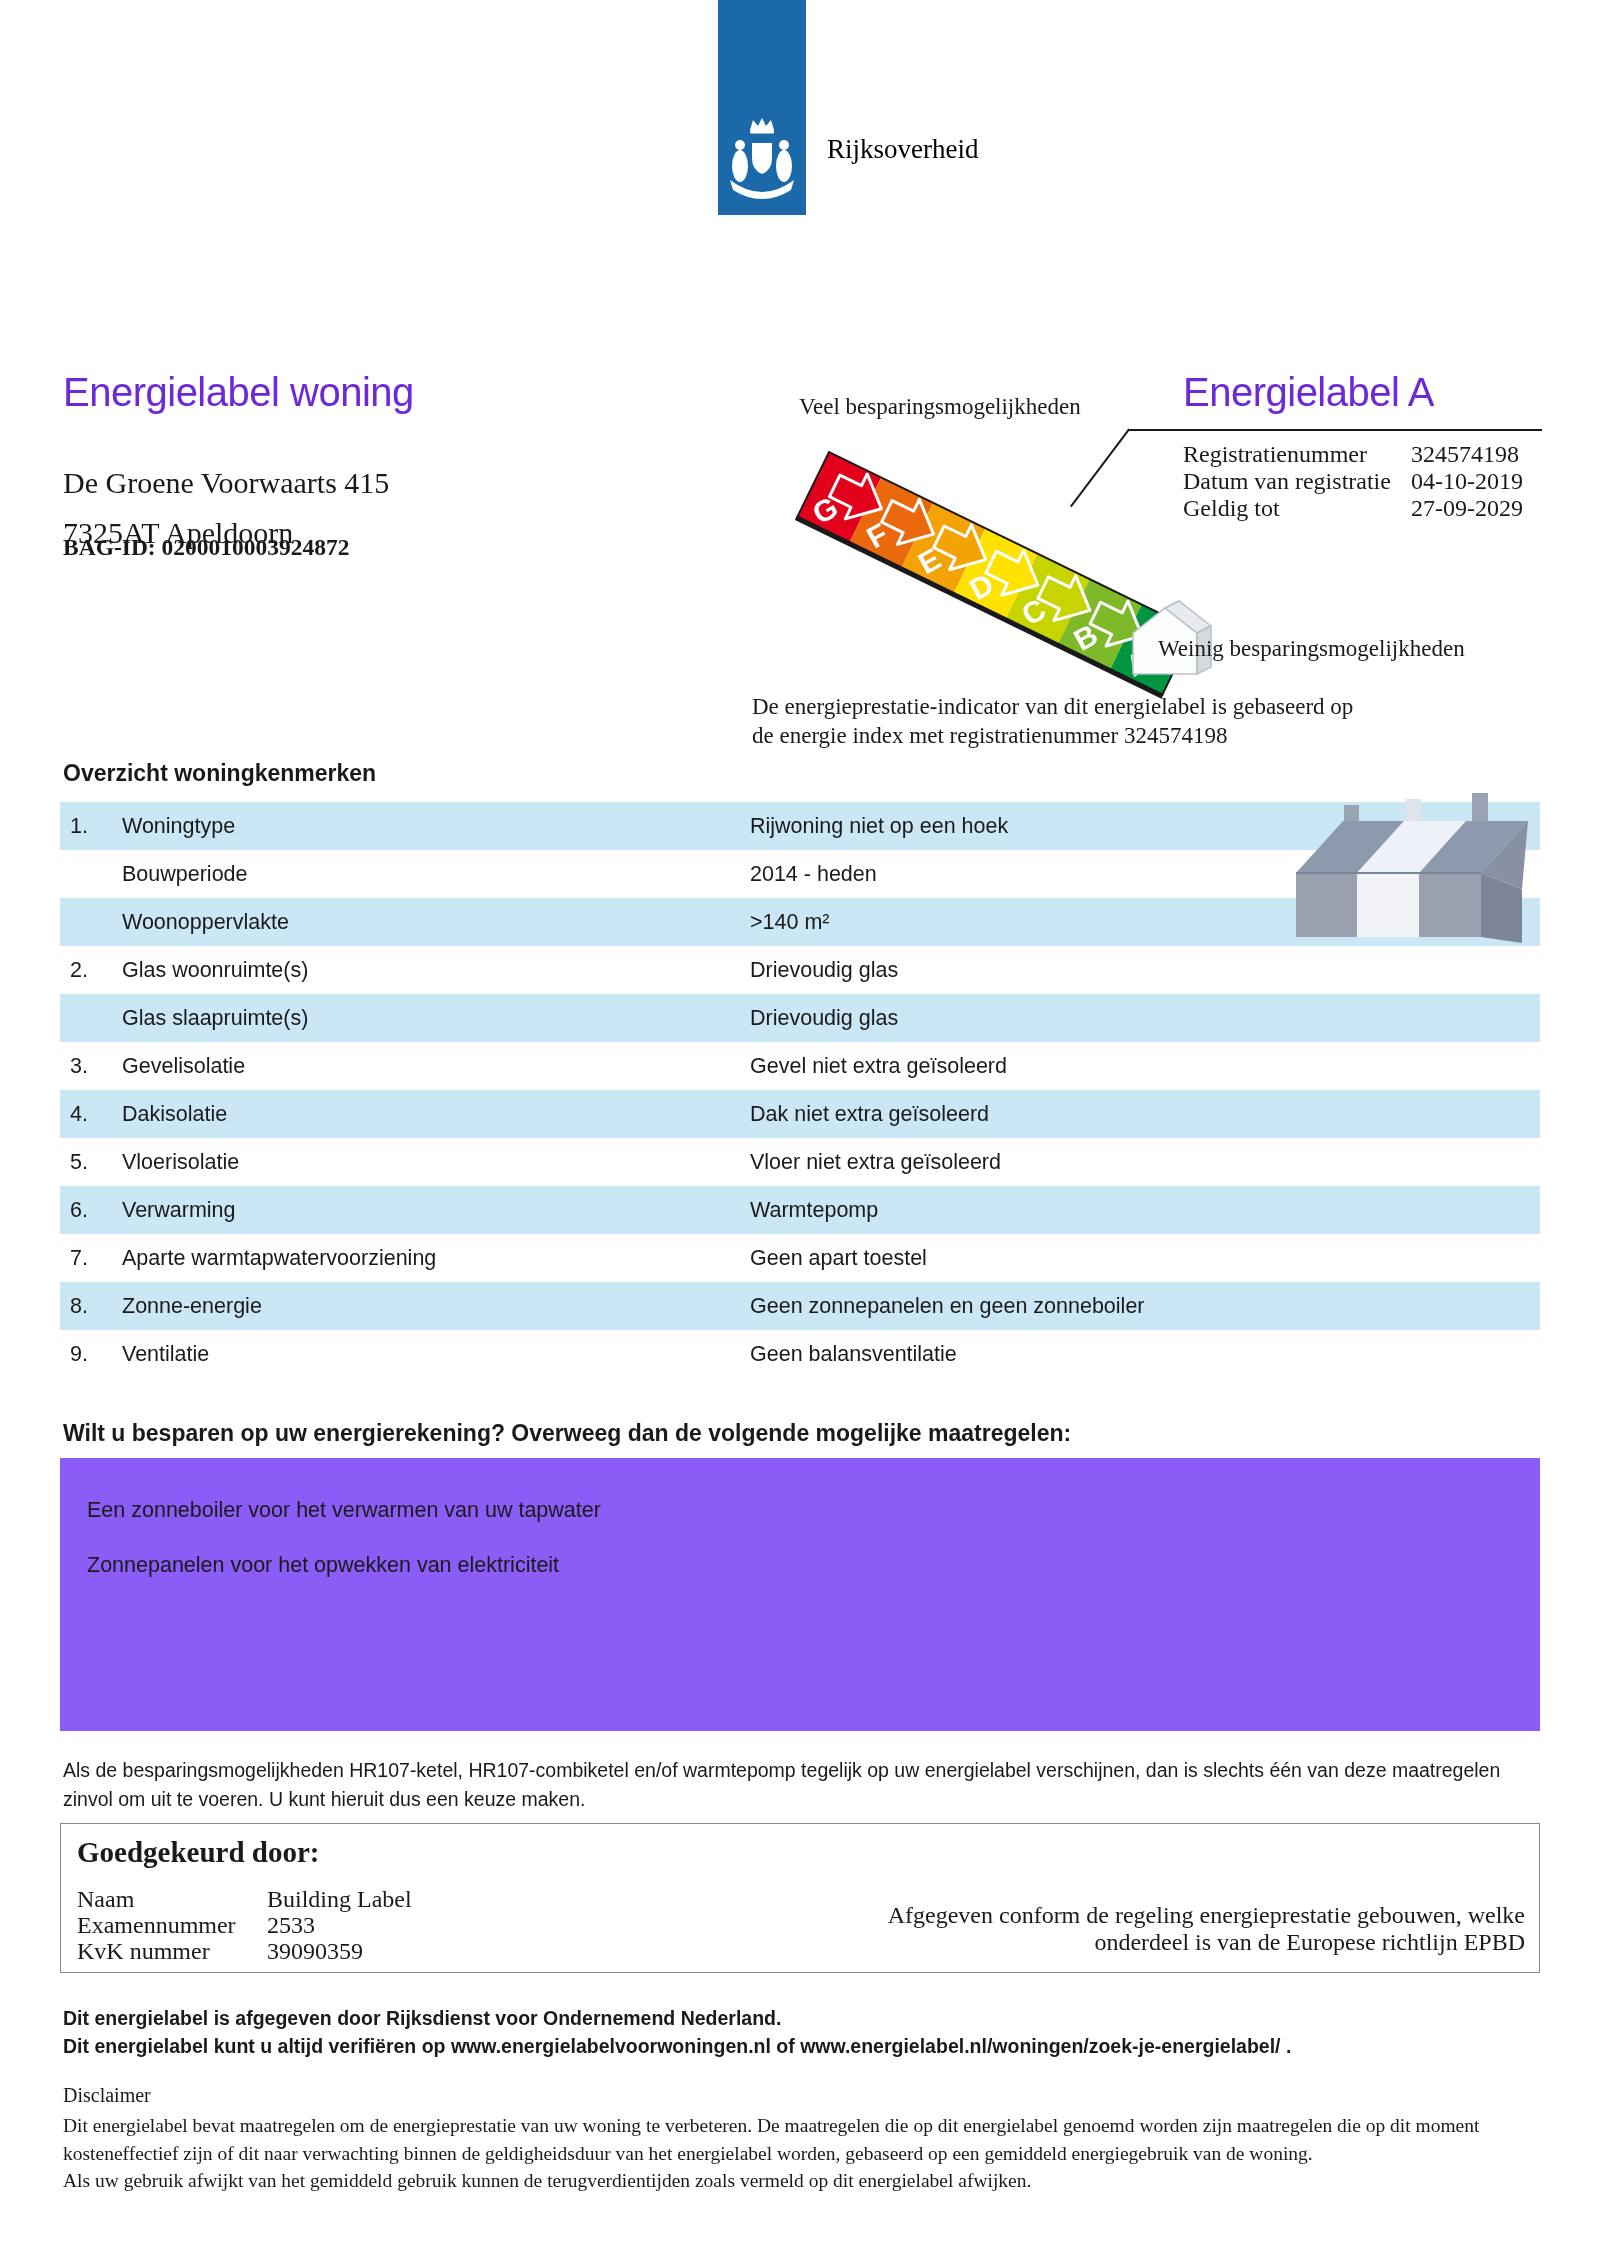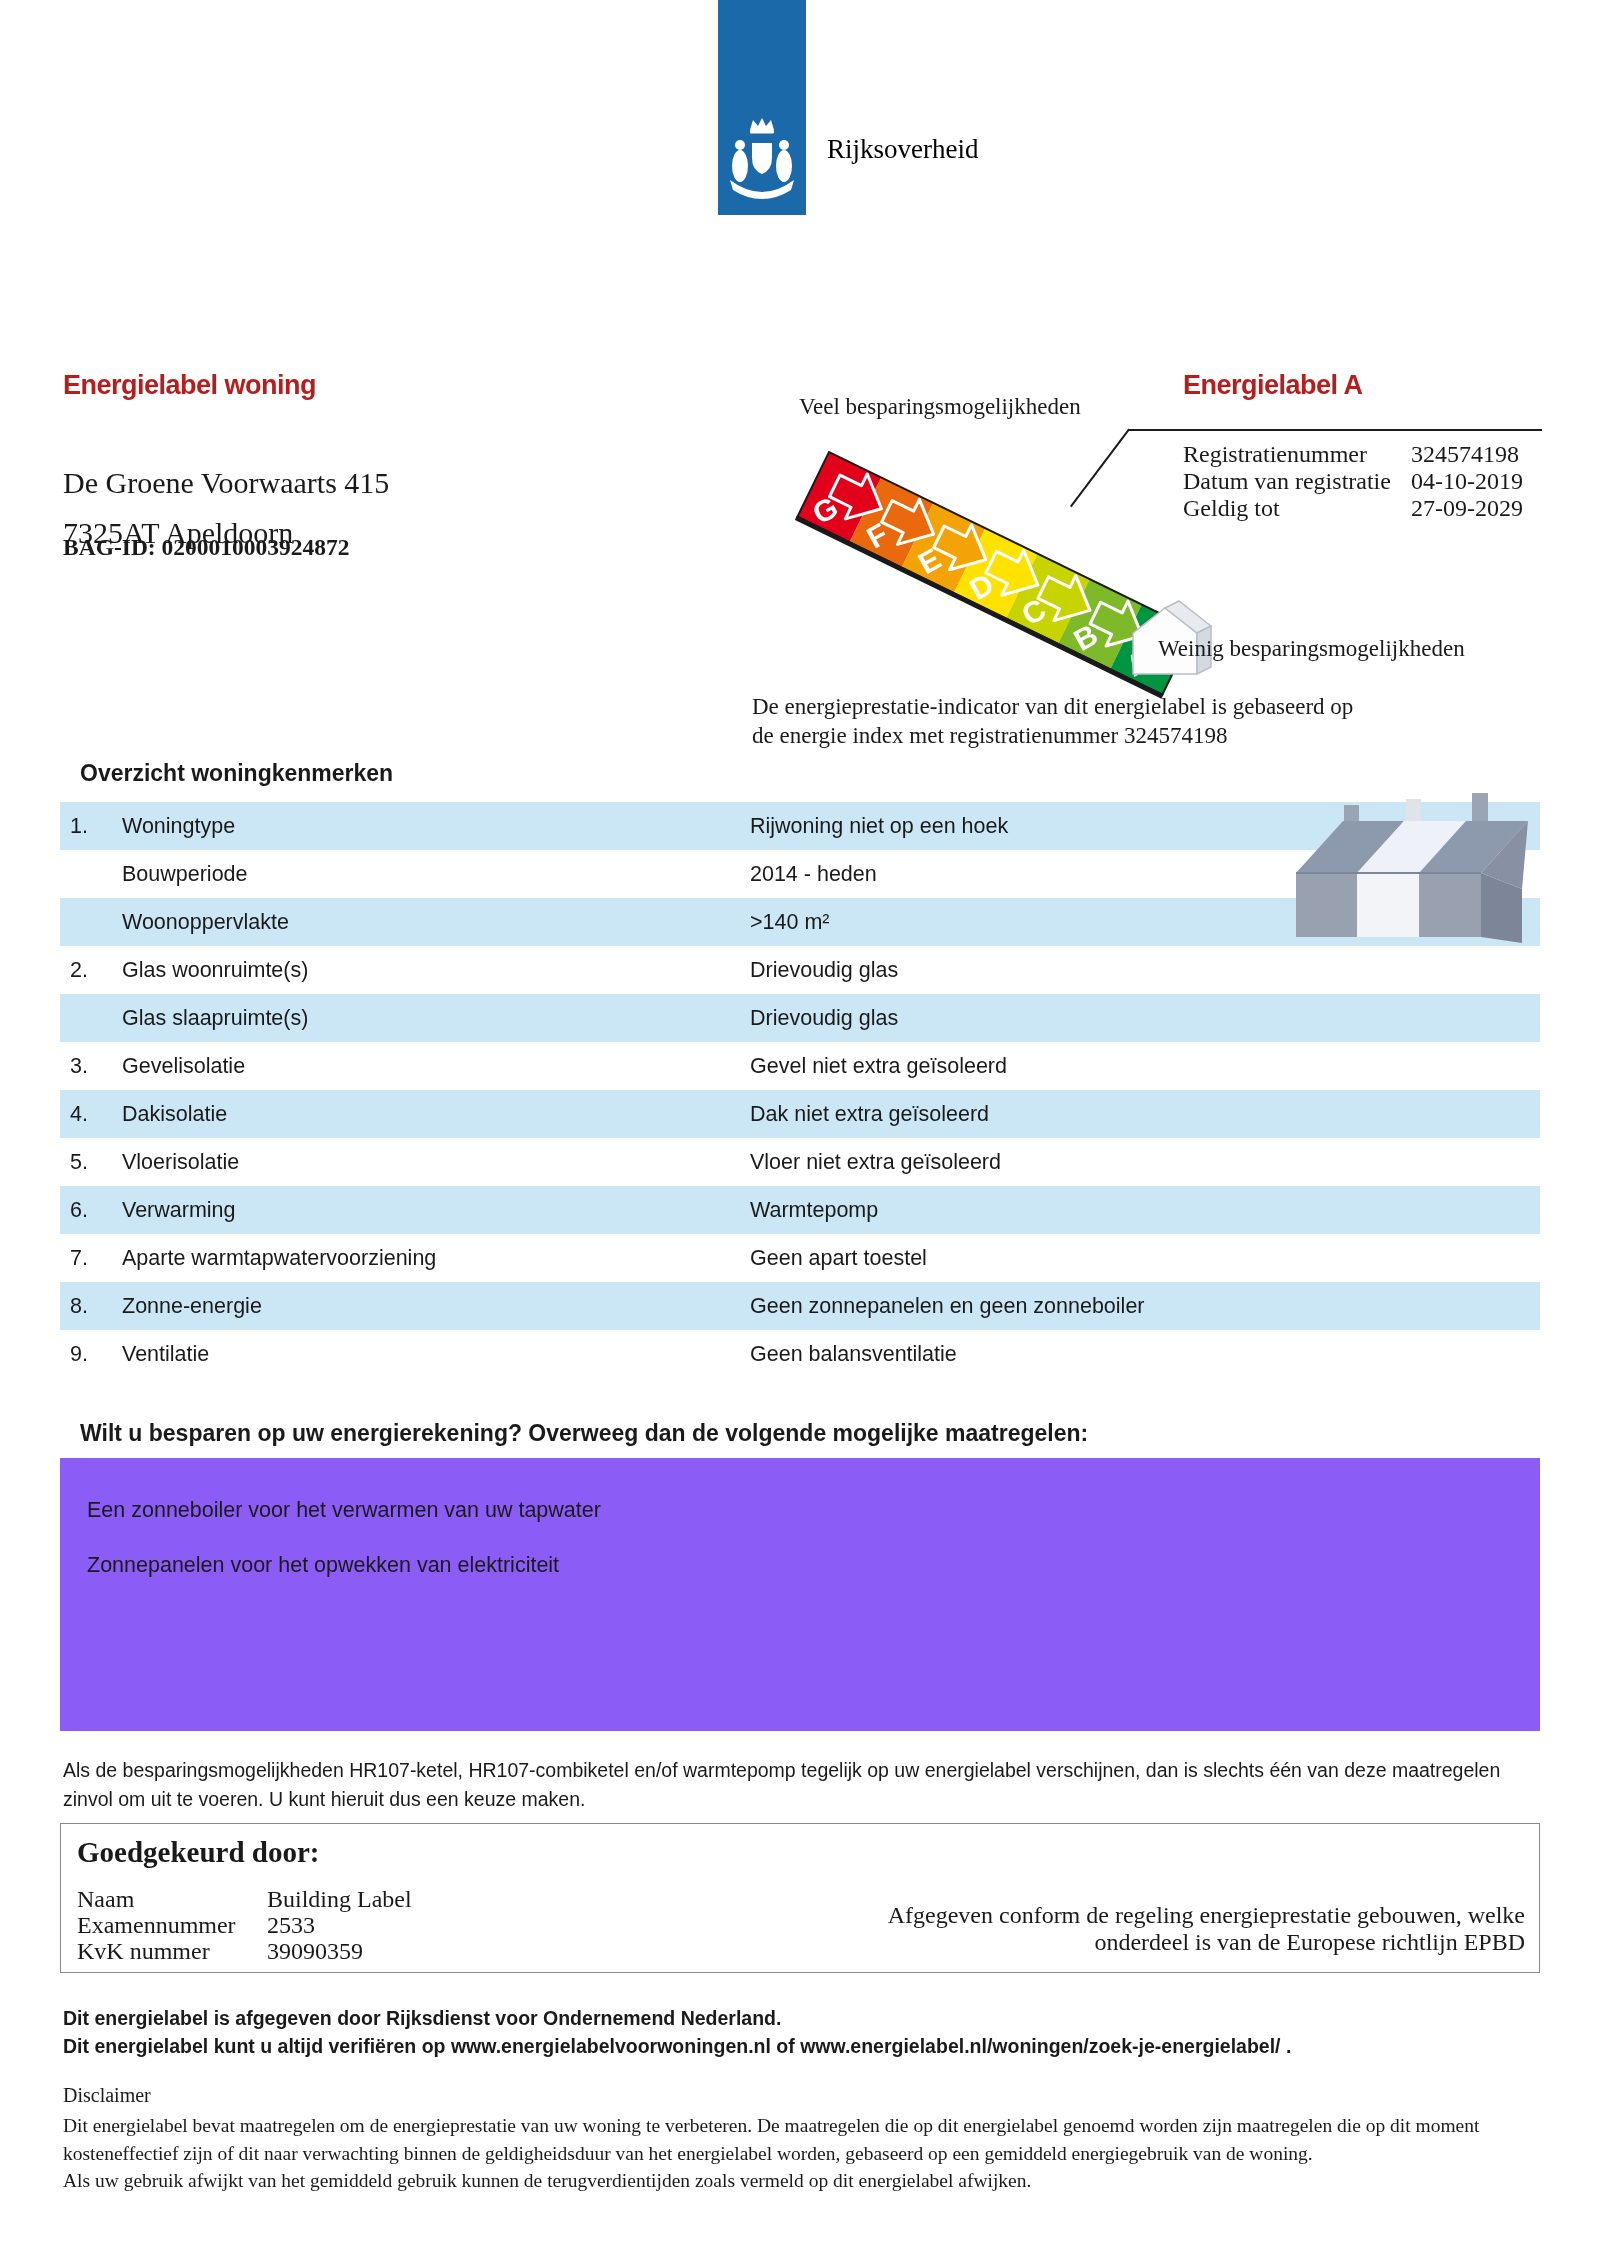--- a/index.html
+++ b/index.html
@@ -1,20 +1,20 @@
 <!DOCTYPE html>
 <html><head>
 <meta charset="utf-8">
 <style>
   html,body{margin:0;padding:0;background:#fff;}
   body{width:1600px;height:2263px;position:relative;font-family:"Liberation Sans",sans-serif;color:#1a1a1a;}
   .abs{position:absolute;}
   .serif{font-family:"Liberation Serif",serif;}
-  .h-big{font-size:27px;font-weight:bold;letter-spacing:-0.5px;color:#b91c1c;}
-  .h-sub{font-size:23px;font-weight:bold;margin-left:17px;}
+  .h-big{font-size:40px;font-weight:normal;letter-spacing:-0.5px;color:#6d28d9;}
+  .h-sub{font-size:23px;font-weight:bold;}
   .banner{left:718px;top:0;width:88px;height:215px;background:#1b69a8;}
   .logo-text{left:827px;top:134px;font-size:27px;color:#000000;}
   .title{left:63px;top:370px;}
   .address{left:63px;top:458px;font-size:30px;font-weight:normal;line-height:50px;}
   .bagid{left:63px;top:534px;font-size:23.5px;font-weight:bold;}
   .much{left:799px;top:394px;font-size:23px;}
   .label-a{left:1183px;top:370px;}
   .hline{left:1128px;top:429px;width:414px;height:0;border-top:2px solid #1a1a1a;}
   .dline{left:1070px;top:506px;width:97px;height:0;border-top:2px solid #1a1a1a;transform:rotate(-53deg);transform-origin:0 0;}
   .reg{left:1183px;top:441px;font-size:24px;line-height:27px;}

